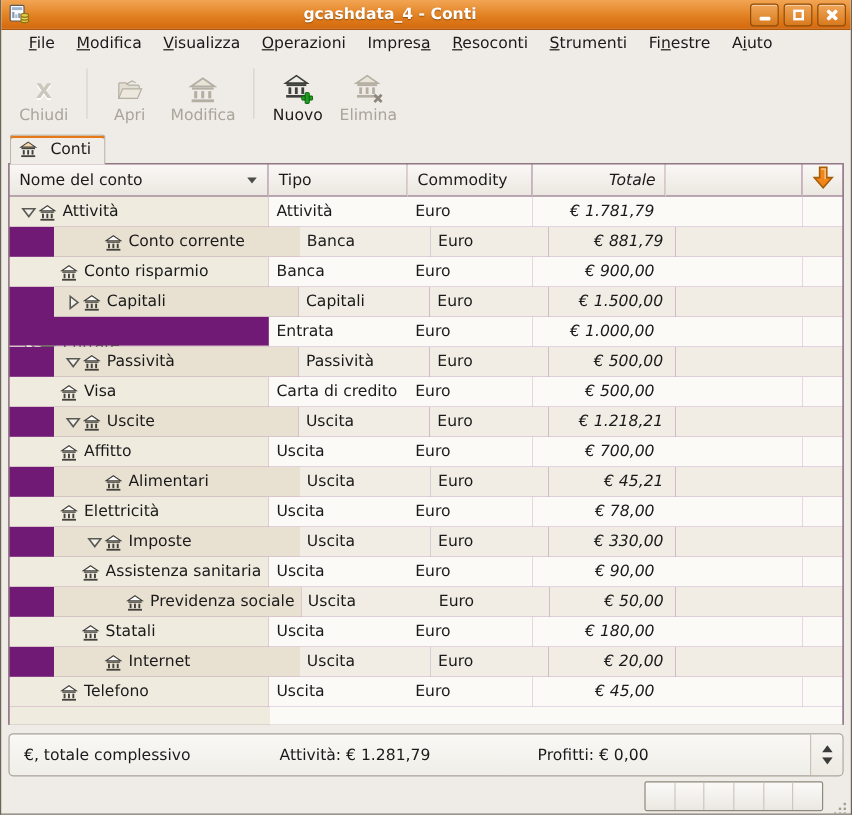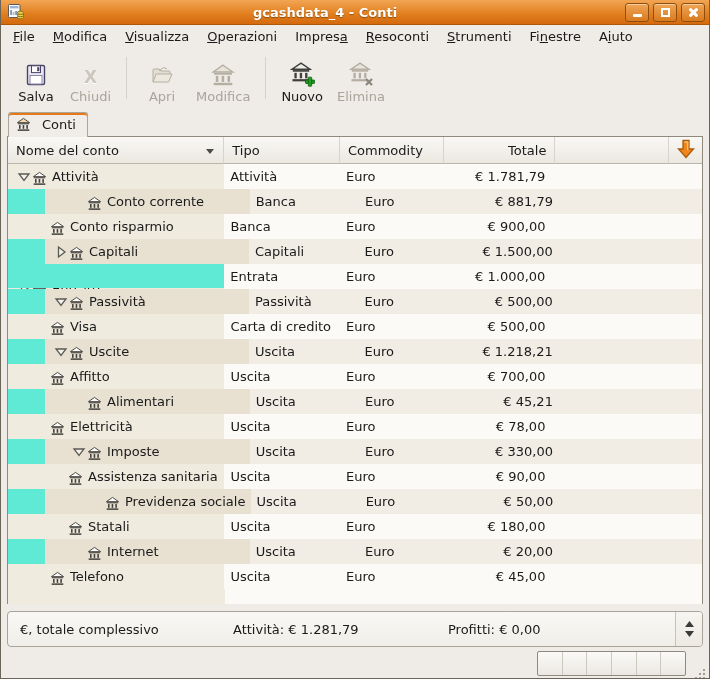--- a/index.html
+++ b/index.html
@@ -21,44 +21,44 @@
   .win-btn{width:24px;height:19px;border:1px solid #8f4e0c;border-radius:3px;
     background:linear-gradient(#f0a658,#d87a1e);display:flex;align-items:center;justify-content:center;
     box-shadow:inset 0 1px 0 rgba(255,255,255,.45);}
   .g-min{width:9px;height:3px;background:#fff;margin-top:7px;border-radius:1px;}
   .g-max{width:9px;height:9px;border:2px solid #fff;}
   .g-close{position:relative;width:11px;height:11px;}
   .g-close::before,.g-close::after{content:"";position:absolute;left:4.5px;top:0;width:3px;height:11px;background:#fff;border-radius:1px;}
   .g-close::before{transform:rotate(45deg);}
   .g-close::after{transform:rotate(-45deg);}
   
-  .menubar{height:23px;display:flex;align-items:center;padding-left:3px;}
+  .menubar{height:23px;display:flex;align-items:center;padding-left:14px;}
   .menu-item{padding:3px 9px;white-space:nowrap;}
   .menu-item .key{text-decoration:underline;}
   
   .toolbar{height:63px;display:flex;align-items:flex-start;padding:6px 0 0 8px;}
   .tool-btn{display:flex;flex-direction:column;align-items:center;justify-content:flex-end;
     min-width:54px;height:52px;padding:2px 7px;border-radius:3px;}
   .tool-btn .ticon{height:28px;display:flex;align-items:flex-end;justify-content:center;}
   .tool-btn .tlabel{margin-top:2px;}
   .tool-btn.disabled .tlabel{color:#aaa49a;}
   .tool-sep{width:1px;height:42px;background:#d7d2c9;margin:3px 8px 0 8px;flex:0 0 auto;}
   .xglyph{font-size:17px;font-weight:bold;color:#ccc7bd;text-shadow:0 1px 0 #fff;line-height:20px;}
   
   .tabbar{height:25px;display:flex;align-items:flex-end;padding-left:7px;position:relative;z-index:2;}
   .tab{display:flex;align-items:center;gap:6px;height:25px;margin-bottom:-1px;
     padding:2px 11px 3px 7px;background:#f0ece7;border:1px solid #aca69a;border-bottom:none;
     border-radius:3px 3px 0 0;box-shadow:inset 0 2px 0 #e77817;}
   
-  .tree-frame{margin:0 6px;height:468px;border:1px solid #8f897e;background:#5eead4;position:relative;z-index:1;}
+  .tree-frame{margin:0 6px;height:468px;border:1px solid #8f897e;background:#701a75;position:relative;z-index:1;}
   .thead{display:flex;height:27px;}
   .h-cell{background:linear-gradient(#faf8f5,#ebe8e1);border-right:1px solid #d8d4cb;
     border-bottom:1px solid #bab4a9;display:flex;align-items:center;padding:0 8px;white-space:nowrap;overflow:hidden;}
   .h-cell:last-child{border-right:none;}
-  .c0{width:217px;}.c1{width:116px;}.c2{width:104px;}.c3{width:112px;}.c4{width:114px;}.c5{width:33px;}
+  .c0{width:217px;}.c1{width:116px;}.c2{width:104px;}.c3{width:112px;font-style:italic;}.c4{width:114px;}.c5{width:33px;}
   .h-name{justify-content:space-between;}
   .h-right{justify-content:flex-end;}
   .h-center{justify-content:center;}
   .row{display:flex;height:25px;line-height:25px;}
   .cell{padding:0 6px;white-space:nowrap;overflow:hidden;}
   .cell.name{display:flex;align-items:center;padding:0;}
   .cell.right{text-align:right;padding-right:10px;}
   .row.light .cell{background:#fbfaf7;}
   .row.light .cell.name{background:#f0ebdf;}
   .row.dark .cell{background:#f1ede5;}
@@ -124,31 +124,20 @@
       <span class="menu-item"><span></span><span class="key">V</span><span>isualizza</span></span>
       <span class="menu-item"><span></span><span class="key">O</span><span>perazioni</span></span>
       <span class="menu-item"><span>Impres</span><span class="key">a</span><span></span></span>
       <span class="menu-item"><span></span><span class="key">R</span><span>esoconti</span></span>
       <span class="menu-item"><span></span><span class="key">S</span><span>trumenti</span></span>
       <span class="menu-item"><span>Fi</span><span class="key">n</span><span>estre</span></span>
       <span class="menu-item"><span>A</span><span class="key">i</span><span>uto</span></span>
     </div>
 
   <div class="toolbar">
-      <div class="tool-btn">
-        <span class="ticon">
-          <svg width="24" height="24" viewBox="0 0 24 24">
-      <rect x="3.5" y="2.5" width="17" height="19" rx="1.5" fill="#e9e6f4" stroke="#4a4566" stroke-width="1.4"></rect>
-      <rect x="7.5" y="2.8" width="9" height="6.8" fill="#fcfcfe" stroke="#4a4566"></rect>
-      <rect x="13.2" y="4.2" width="2.2" height="4" fill="#4a4566"></rect>
-      <rect x="6" y="12.5" width="12" height="8.5" fill="#ffffff" stroke="#8a86a8"></rect>
-          </svg>
-        </span>
-        <span class="tlabel">Salva</span>
-      </div>
       <div class="tool-btn disabled">
         <span class="ticon">
           <span class="xglyph">X</span>
         </span>
         <span class="tlabel">Chiudi</span>
       </div>
       <div class="tool-sep"></div>
       <div class="tool-btn disabled">
         <span class="ticon">
           <svg width="24" height="24" viewBox="0 0 24 24">

